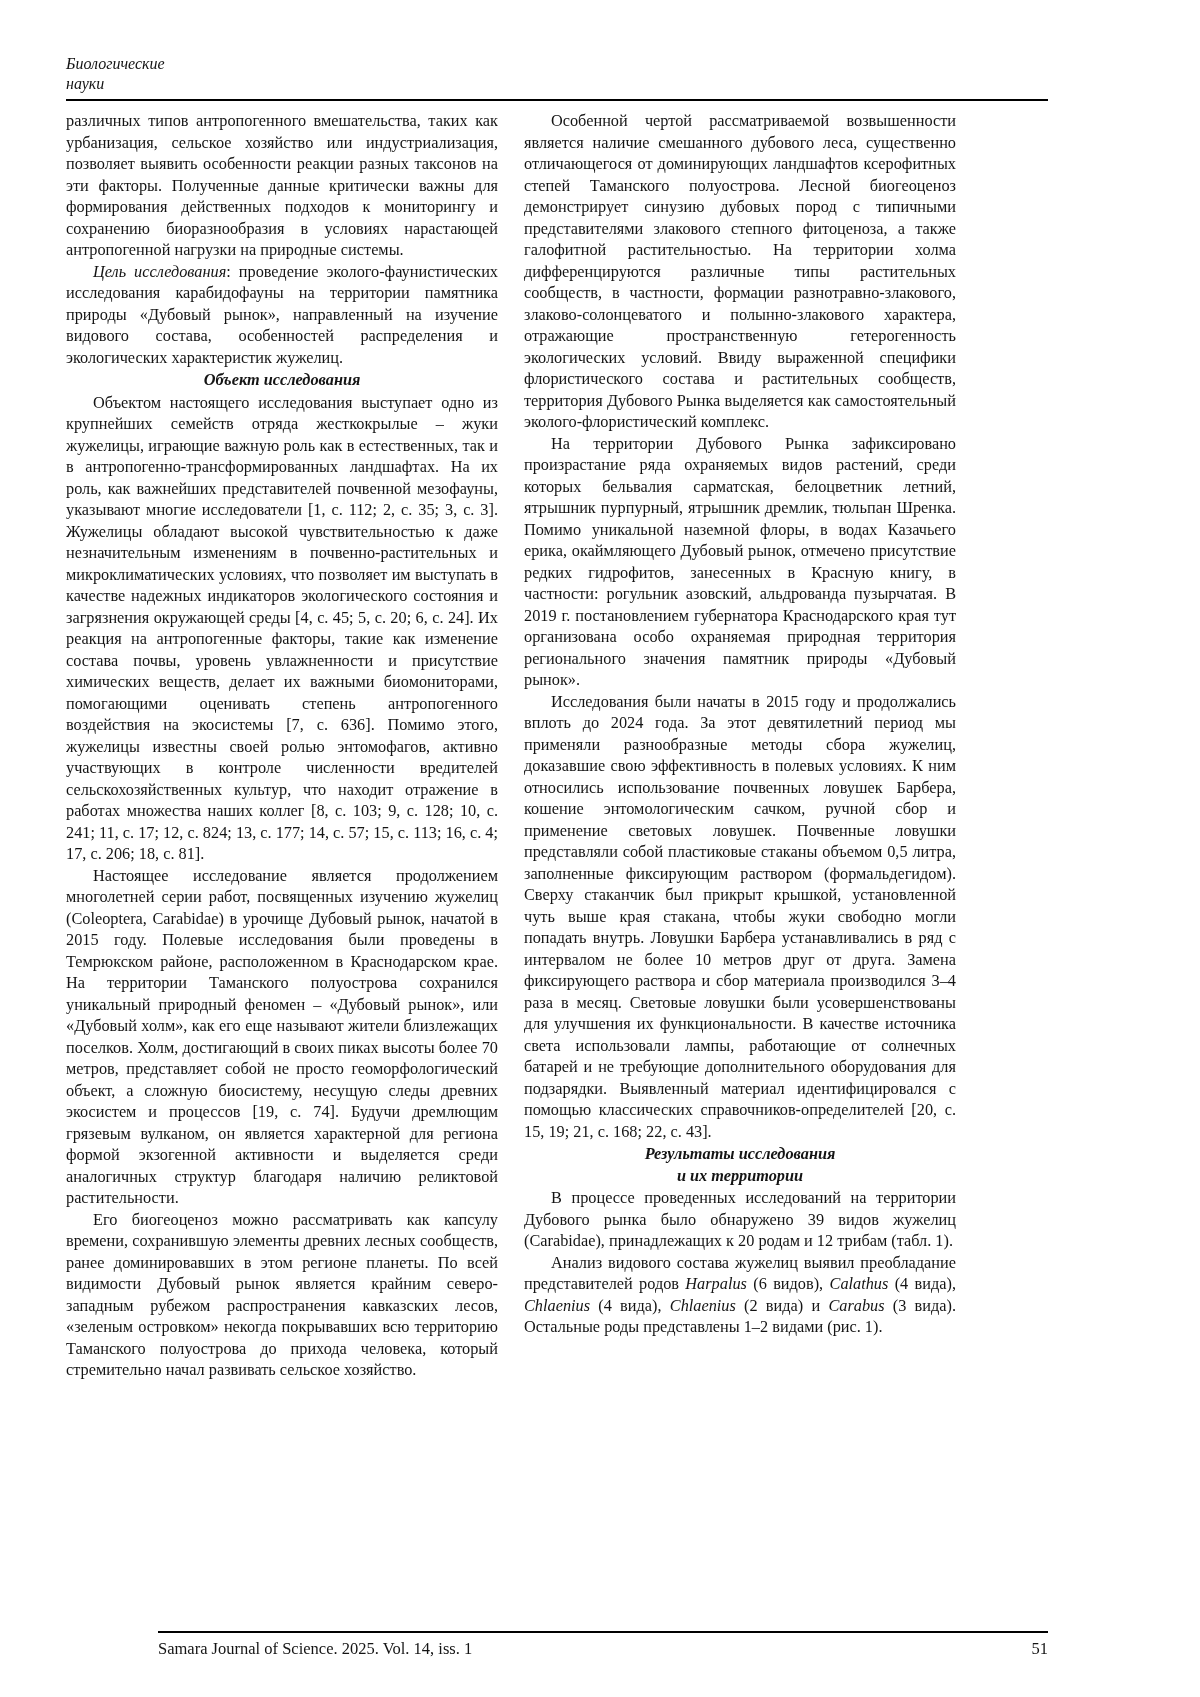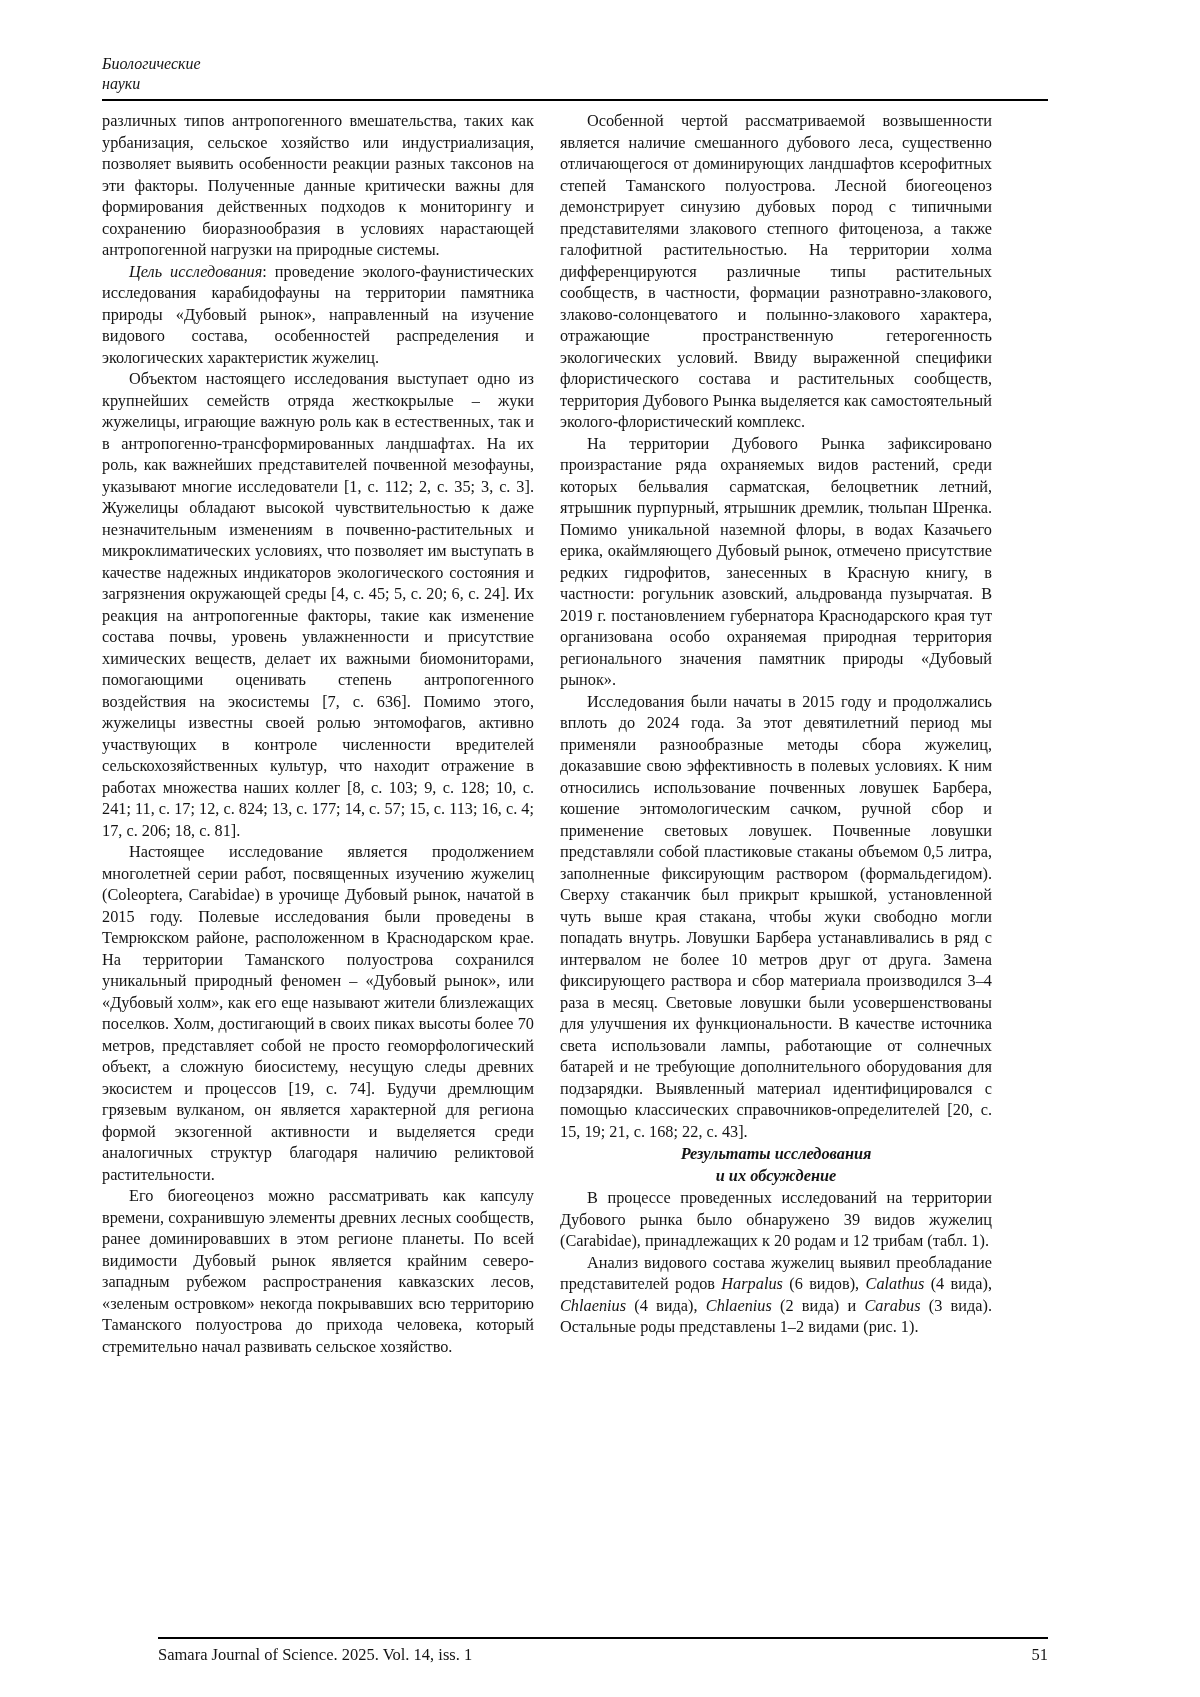--- a/index.html
+++ b/index.html
@@ -4,21 +4,21 @@
 <style>
   * { box-sizing: border-box; }
   html, body { margin: 0; padding: 0; background: #ffffff; }
   .page {
     width: 1200px;
     height: 1697px;
     background: #ffffff;
     position: relative;
     font-family: "Liberation Serif", serif;
     color: #141414;
-    padding: 54px 152px 0 102px;
+    padding: 54px 152px 0 66px;
     overflow: hidden;
   }
   .page-header {
     display: flex;
     align-items: flex-start;
     font-size: 16px;
     line-height: 20px;
   }
   .header-section {
     flex: none;
@@ -57,21 +57,21 @@
     font-style: italic;
     text-align: center;
     text-indent: 0;
     line-height: 21.5px;
   }
   .col i { font-style: italic; }
   .page-footer {
     position: absolute;
     left: 158px;
     right: 152px;
-    bottom: 32px;
+    bottom: 38px;
   }
   .footer-rule {
     border-top: 2px solid #000;
     margin-bottom: 5px;
   }
   .footer-line {
     display: flex;
     justify-content: space-between;
     font-size: 16.5px;
     line-height: 21px;
@@ -89,32 +89,33 @@
     </div>
   </header>
 
   <div class="header-rule"></div>
 
   <main class="columns">
 
     <section class="col">
       <p class="no-indent">различных типов антропогенного вмешательства, таких как урбанизация, сельское хозяйство или индустриализация, позволяет выявить особенности реакции разных таксонов на эти факторы. Полученные данные критически важны для формирования действенных подходов к мониторингу и сохранению биоразнообразия в условиях нарастающей антропогенной нагрузки на природные системы.</p>
       <p><i>Цель исследования</i><span>: проведение эколого-фаунистических исследования карабидофауны на территории памятника природы «Дубовый рынок», направленный на изучение видового состава, особенностей распределения и экологических характеристик жужелиц.</span></p>
+      <h3 class="section-heading">Объект исследования</h3>
       <p>Объектом настоящего исследования выступает одно из крупнейших семейств отряда жесткокрылые – жуки жужелицы, играющие важную роль как в естественных, так и в антропогенно-трансформированных ландшафтах. На их роль, как важнейших представителей почвенной мезофауны, указывают многие исследователи [1, с. 112; 2, с. 35; 3, с. 3]. Жужелицы обладают высокой чувствительностью к даже незначительным изменениям в почвенно-растительных и микроклиматических условиях, что позволяет им выступать в качестве надежных индикаторов экологического состояния и загрязнения окружающей среды [4, с. 45; 5, с. 20; 6, с. 24]. Их реакция на антропогенные факторы, такие как изменение состава почвы, уровень увлажненности и присутствие химических веществ, делает их важными биомониторами, помогающими оценивать степень антропогенного воздействия на экосистемы [7, с. 636]. Помимо этого, жужелицы известны своей ролью энтомофагов, активно участвующих в контроле численности вредителей сельскохозяйственных культур, что находит отражение в работах множества наших коллег [8, с. 103; 9, с. 128; 10, с. 241; 11, с. 17; 12, с. 824; 13, с. 177; 14, с. 57; 15, с. 113; 16, с. 4; 17, с. 206; 18, с. 81].</p>
       <p>Настоящее исследование является продолжением многолетней серии работ, посвященных изучению жужелиц (Coleoptera, Carabidae) в урочище Дубовый рынок, начатой в 2015 году. Полевые исследования были проведены в Темрюкском районе, расположенном в Краснодарском крае. На территории Таманского полуострова сохранился уникальный природный феномен – «Дубовый рынок», или «Дубовый холм», как его еще называют жители близлежащих поселков. Холм, достигающий в своих пиках высоты более 70 метров, представляет собой не просто геоморфологический объект, а сложную биосистему, несущую следы древних экосистем и процессов [19, с. 74]. Будучи дремлющим грязевым вулканом, он является характерной для региона формой экзогенной активности и выделяется среди аналогичных структур благодаря наличию реликтовой растительности.</p>
       <p>Его биогеоценоз можно рассматривать как капсулу времени, сохранившую элементы древних лесных сообществ, ранее доминировавших в этом регионе планеты. По всей видимости Дубовый рынок является крайним северо-западным рубежом распространения кавказских лесов, «зеленым островком» некогда покрывавших всю территорию Таманского полуострова до прихода человека, который стремительно начал развивать сельское хозяйство.</p>
     </section>
 
     <section class="col">
       <p>Особенной чертой рассматриваемой возвышенности является наличие смешанного дубового леса, существенно отличающегося от доминирующих ландшафтов ксерофитных степей Таманского полуострова. Лесной биогеоценоз демонстрирует синузию дубовых пород с типичными представителями злакового степного фитоценоза, а также галофитной растительностью. На территории холма дифференцируются различные типы растительных сообществ, в частности, формации разнотравно-злакового, злаково-солонцеватого и полынно-злакового характера, отражающие пространственную гетерогенность экологических условий. Ввиду выраженной специфики флористического состава и растительных сообществ, территория Дубового Рынка выделяется как самостоятельный эколого-флористический комплекс.</p>
       <p>На территории Дубового Рынка зафиксировано произрастание ряда охраняемых видов растений, среди которых бельвалия сарматская, белоцветник летний, ятрышник пурпурный, ятрышник дремлик, тюльпан Шренка. Помимо уникальной наземной флоры, в водах Казачьего ерика, окаймляющего Дубовый рынок, отмечено присутствие редких гидрофитов, занесенных в Красную книгу, в частности: рогульник азовский, альдрованда пузырчатая. В 2019 г. постановлением губернатора Краснодарского края тут организована особо охраняемая природная территория регионального значения памятник природы «Дубовый рынок».</p>
       <p>Исследования были начаты в 2015 году и продолжались вплоть до 2024 года. За этот девятилетний период мы применяли разнообразные методы сбора жужелиц, доказавшие свою эффективность в полевых условиях. К ним относились использование почвенных ловушек Барбера, кошение энтомологическим сачком, ручной сбор и применение световых ловушек. Почвенные ловушки представляли собой пластиковые стаканы объемом 0,5 литра, заполненные фиксирующим раствором (формальдегидом). Сверху стаканчик был прикрыт крышкой, установленной чуть выше края стакана, чтобы жуки свободно могли попадать внутрь. Ловушки Барбера устанавливались в ряд с интервалом не более 10 метров друг от друга. Замена фиксирующего раствора и сбор материала производился 3–4 раза в месяц. Световые ловушки были усовершенствованы для улучшения их функциональности. В качестве источника света использовали лампы, работающие от солнечных батарей и не требующие дополнительного оборудования для подзарядки. Выявленный материал идентифицировался с помощью классических справочников-определителей [20, с. 15, 19; 21, с. 168; 22, с. 43].</p>
       <h3 class="section-heading">
         <span>Результаты исследования</span><br>
-        <span>и их обсуждение</span>
+        <span>и их территории</span>
       </h3>
       <p>В процессе проведенных исследований на территории Дубового рынка было обнаружено 39 видов жужелиц (Carabidae), принадлежащих к 20 родам и 12 трибам (табл. 1).</p>
       <p><span>Анализ видового состава жужелиц выявил преобладание представителей родов </span><i>Harpalus</i><span> (6 видов), </span><i>Calathus</i><span> (4 вида), </span><i>Chlaenius</i><span> (4 вида), </span><i>Chlaenius</i><span> (2 вида) и </span><i>Carabus</i><span> (3 вида). Остальные роды представлены 1–2 видами (рис. 1).</span></p>
     </section>
 
   </main>
 
   <footer class="page-footer">
     <div class="footer-rule"></div>
     <div class="footer-line">

